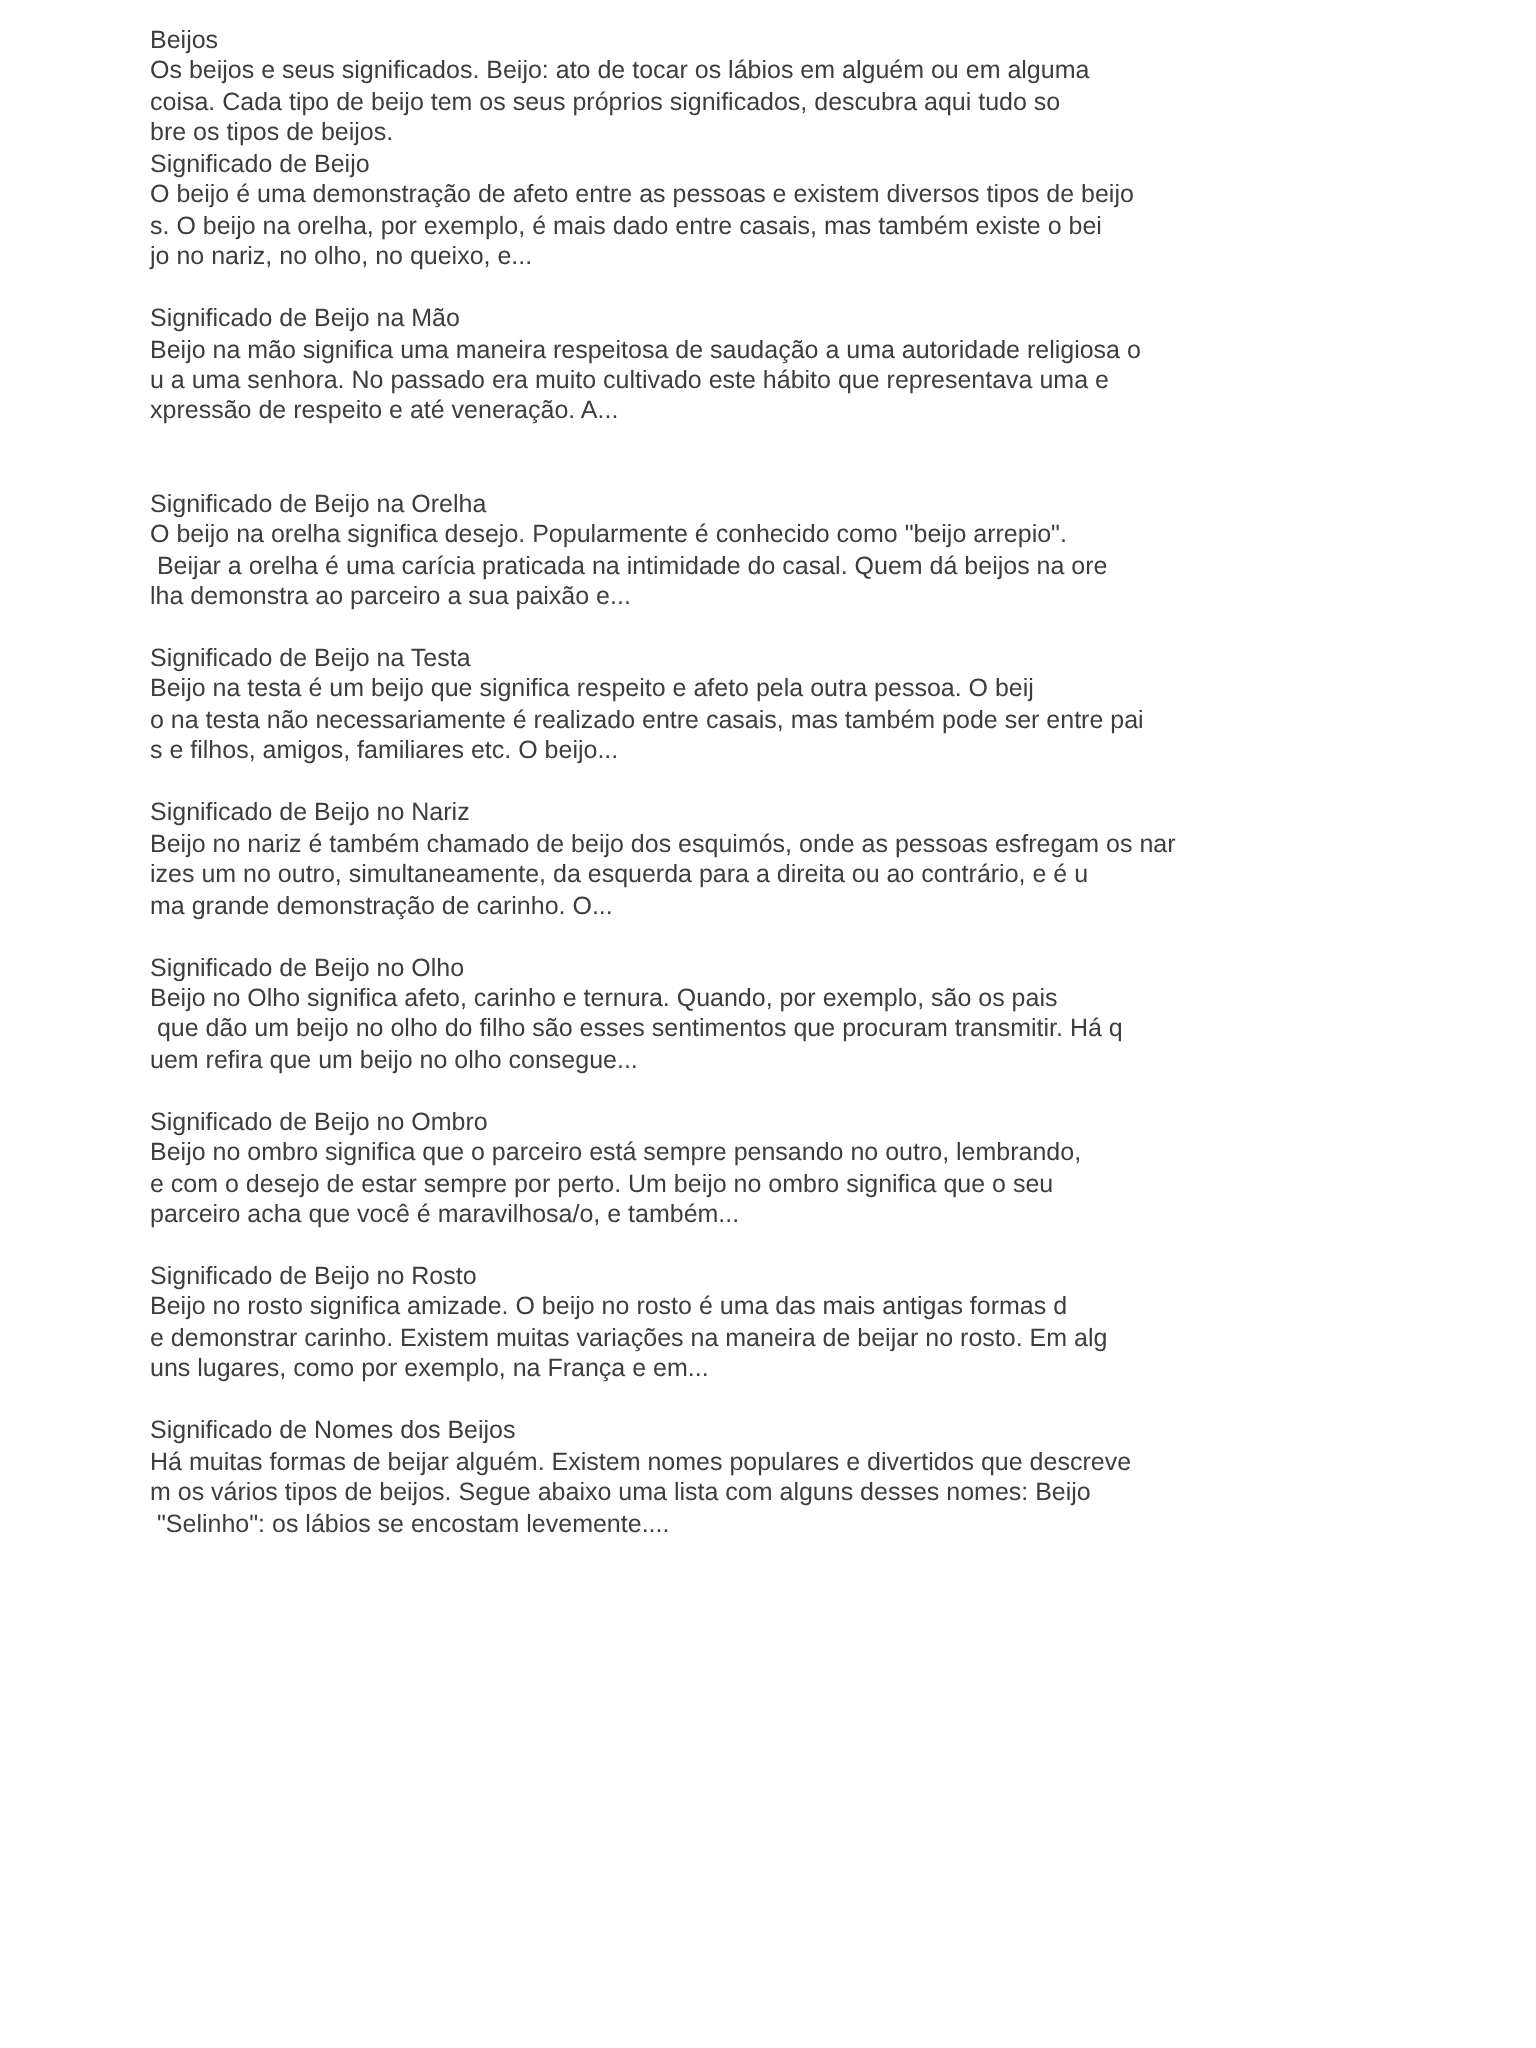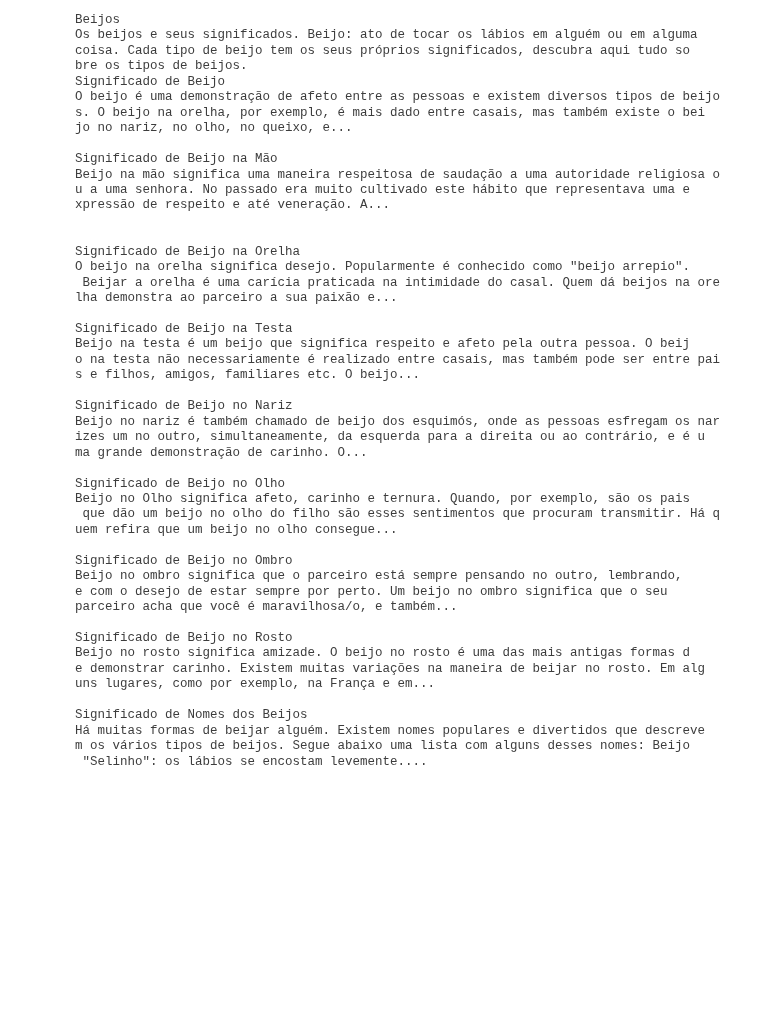--- a/index.html
+++ b/index.html
@@ -11,21 +11,21 @@
     position: relative;
     width: 768px;
     height: 1024px;
     background: #ffffff;
     overflow: hidden;
   }
   .doc {
     position: absolute;
     left: 75px;
     top: 13px;
-    font-family: Liberation Mono, monospace;
+    font-family: Liberation Sans, sans-serif;
     font-size: 12.5px;
     line-height: 15.45px;
     color: #3d3d3d;
     white-space: pre;
   }
   .line {
     min-height: 15.45px;
   }
 </style>
 </head>

